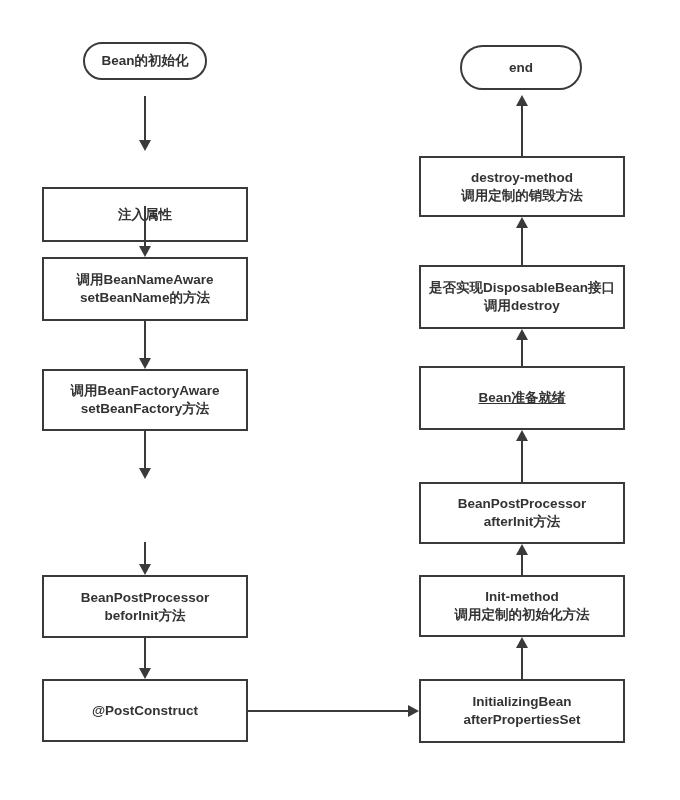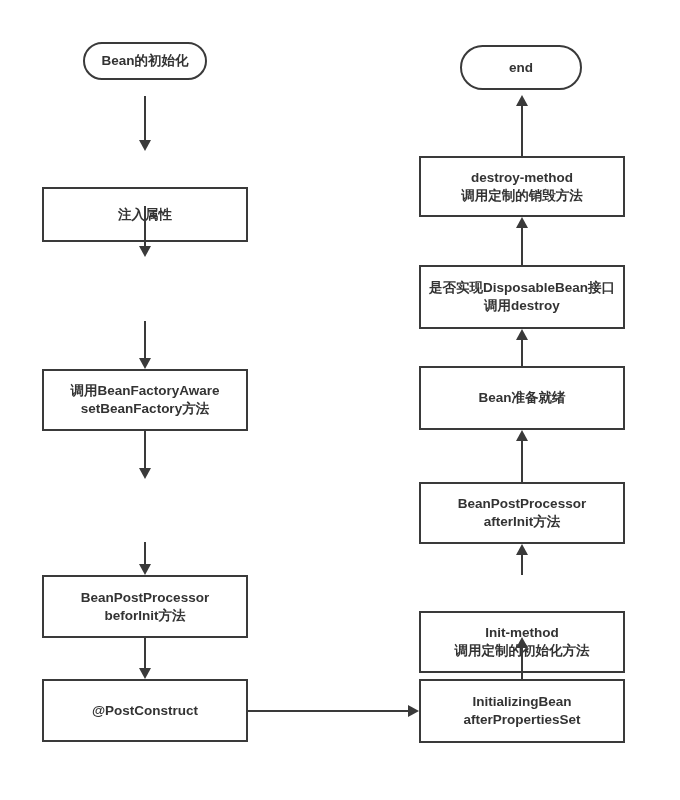--- a/index.html
+++ b/index.html
@@ -67,44 +67,46 @@
 </style>
 </head>
 <body>
 
 <div class="canvas">
 
   <div class="node terminal" style="left:83px; top:42px; width:124px; height:38px;">Bean的初始化</div>
 
   <div class="node" style="left:42px; top:151px; width:206px; height:55px;margin-top:36px;">注入属性</div>
 
+  <div class="node" style="left:42px; top:257px; width:206px; height:64px;">调用BeanNameAware
+setBeanName的方法</div>
 
   <div class="node" style="left:42px; top:369px; width:206px; height:62px;">调用BeanFactoryAware
 setBeanFactory方法</div>
 
 
   <div class="node" style="left:42px; top:575px; width:206px; height:63px;">BeanPostProcessor
 beforInit方法</div>
 
   <div class="node" style="left:42px; top:679px; width:206px; height:63px;">@PostConstruct</div>
 
   <div class="node terminal" style="left:460px; top:45px; width:122px; height:45px;">end</div>
 
   <div class="node" style="left:419px; top:156px; width:206px; height:61px;">destroy-method
 调用定制的销毁方法</div>
 
   <div class="node" style="left:419px; top:265px; width:206px; height:64px;">是否实现DisposableBean接口
 调用destroy</div>
 
-  <div class="node" style="left:419px; top:366px; width:206px; height:64px;">Bean准备就绪</div>
+  <div class="node" style="left:419px; top:366px; width:206px; height:64px;text-decoration:underline;">Bean准备就绪</div>
 
   <div class="node" style="left:419px; top:482px; width:206px; height:62px;">BeanPostProcessor
 afterInit方法</div>
 
-  <div class="node" style="left:419px; top:575px; width:206px; height:62px;margin-top:36px;">Init-method
+  <div class="node" style="left:419px; top:575px; width:206px; height:62px;">Init-method
 调用定制的初始化方法</div>
 
   <div class="node" style="left:419px; top:679px; width:206px; height:64px;">InitializingBean
 afterPropertiesSet</div>
 
   <div class="vline" style="left:144px; top:96px;  height:44px;"></div>
   <div class="head down" style="left:139px; top:140px;"></div>
 
   <div class="vline" style="left:144px; top:206px; height:40px;"></div>
   <div class="head down" style="left:139px; top:246px;"></div>

